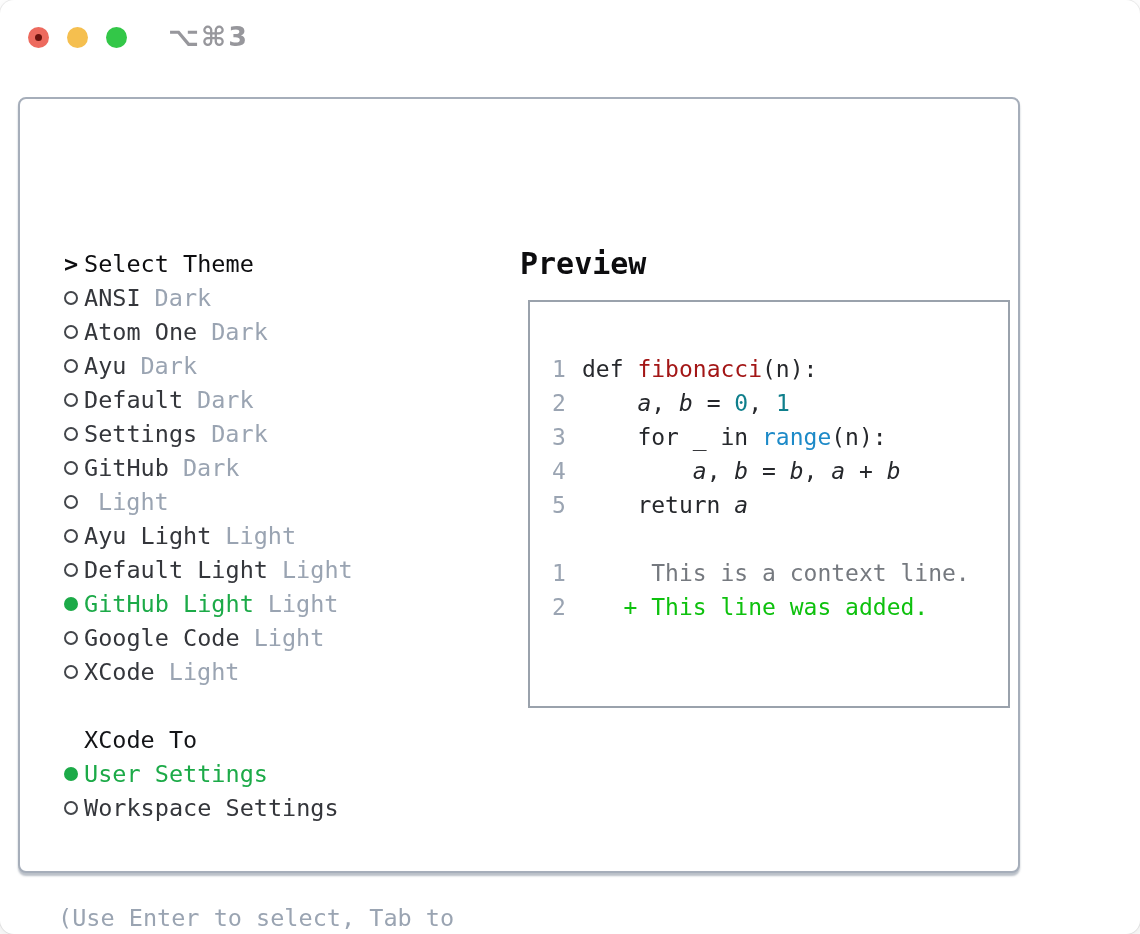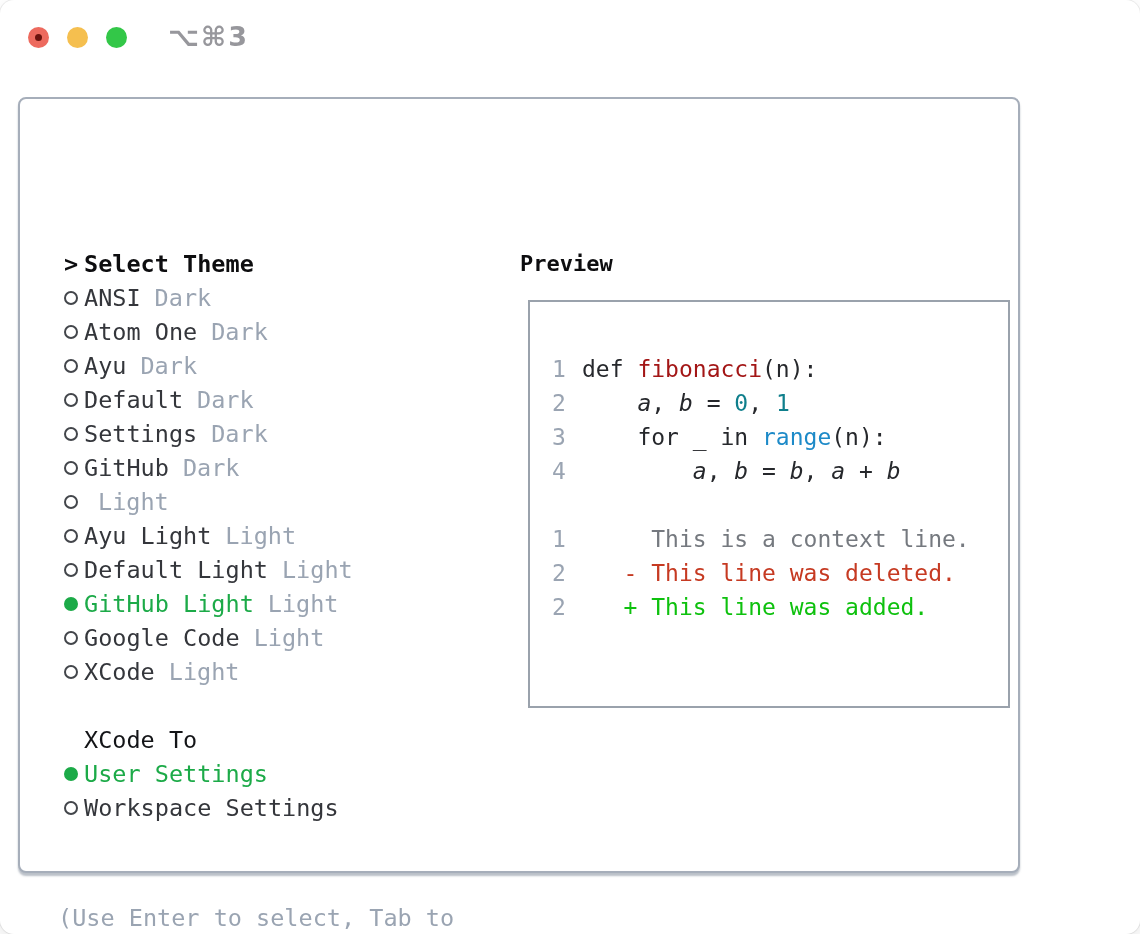--- a/index.html
+++ b/index.html
@@ -19,30 +19,30 @@
   .panel{position:absolute;left:18px;top:97px;width:998px;height:772px;background:#ffffff;
          border:2px solid #a6aeba;border-radius:8px;
          box-shadow:0 3px 2px rgba(130,140,155,0.55);}
   
   .leftcol{position:absolute;left:38px;top:148px;width:440px;font-size:23.5px;line-height:34px;color:#34363b;}
   .row{display:flex;align-items:center;height:34px;white-space:pre;}
   .row .marker{display:inline-flex;align-items:center;justify-content:center;width:26px;flex:0 0 26px;}
   .circle{width:14px;height:14px;border-radius:50%;border:2px solid #43464b;box-sizing:border-box;}
   .circle.sel{background:var(--green);border-color:var(--green);}
   .prompt{color:#0d0d0f;font-weight:bold;}
-  .hdr .label{font-weight:bold;color:#0d0d0f;}
+  .hdr .label{font-weight:normal;color:#0d0d0f;}
   .name{color:#34363b;}
   .row.selected .name{color:var(--green);}
   .variant{color:var(--muted);margin-left:14px;text-align:center;}
   .section-label{color:#131417;}
   .hint{color:var(--muted);margin-top:42px;}
   .blank{height:34px;}
   
   .preview-heading{position:absolute;left:500px;top:148px;height:34px;line-height:34px;
-                   font-size:22px;font-weight:bold;color:#0d0d0f;}
+                   font-size:30px;font-weight:bold;color:#0d0d0f;}
   .preview-box{position:absolute;left:508px;top:201px;width:482px;height:408px;box-sizing:border-box;
                border:2px solid #9aa2ac;background:#ffffff;padding:50px 0 0 22px;overflow:hidden;}
   .code-line{height:34px;line-height:34px;font-size:23px;white-space:pre;}
   .gutter{display:inline-block;width:30px;color:var(--muted);}
   .seg-plain{color:#26282c;}
   .seg-var{color:#26282c;font-style:italic;}
   .seg-func{color:var(--func);}
   .seg-num{color:var(--number);}
   .seg-builtin{color:var(--builtin);}
   .seg-context{color:#75797f;}
@@ -104,21 +104,21 @@
     </div>
 
     <div class="preview-heading">Preview</div>
 
     <div class="preview-box">
       <div id="preview-code">
           <div class="code-line"><span class="gutter">1</span><span class="seg-plain">def </span><span class="seg-func">fibonacci</span><span class="seg-plain">(n):</span></div>
           <div class="code-line"><span class="gutter">2</span><span class="seg-plain">    </span><span class="seg-var">a</span><span class="seg-plain">, </span><span class="seg-var">b</span><span class="seg-plain"> = </span><span class="seg-num">0</span><span class="seg-plain">, </span><span class="seg-num">1</span></div>
           <div class="code-line"><span class="gutter">3</span><span class="seg-plain">    for _ in </span><span class="seg-builtin">range</span><span class="seg-plain">(n):</span></div>
           <div class="code-line"><span class="gutter">4</span><span class="seg-plain">        </span><span class="seg-var">a</span><span class="seg-plain">, </span><span class="seg-var">b</span><span class="seg-plain"> = </span><span class="seg-var">b</span><span class="seg-plain">, </span><span class="seg-var">a</span><span class="seg-plain"> + </span><span class="seg-var">b</span></div>
+          <div class="code-line"><span class="gutter">5</span><span class="seg-plain">    return </span><span class="seg-var">a</span></div>
           <div class="code-line"><span class="gutter"></span></div>
           <div class="code-line"><span class="gutter">1</span><span class="seg-context">     This is a context line.</span></div>
-          <div class="code-line"><span class="gutter">2</span><span class="seg-deleted">   - This line was deleted.</span></div>
           <div class="code-line"><span class="gutter">2</span><span class="seg-added">   + This line was added.</span></div>
         </div>
     </div>
 
   </div>
 </div>
 
 </body></html>

